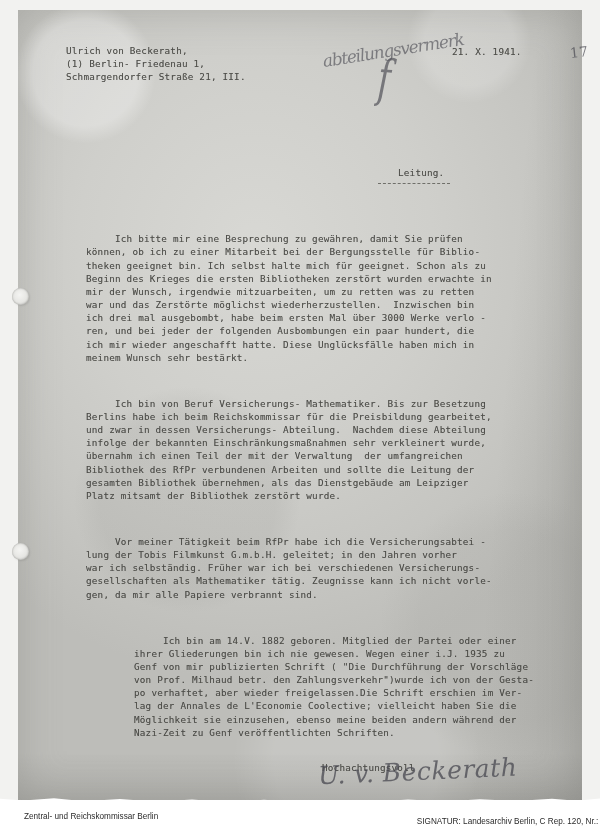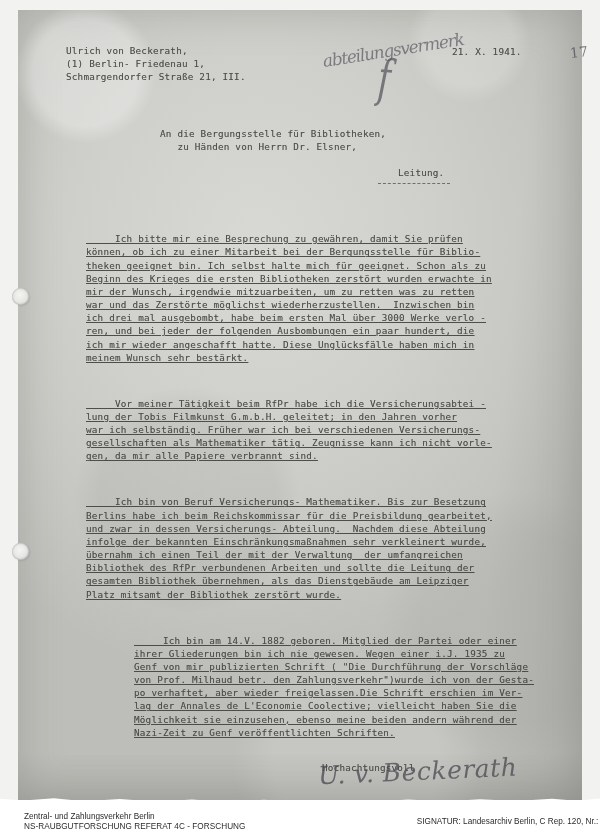--- a/index.html
+++ b/index.html
@@ -102,21 +102,21 @@
     border-top: 1.6px dashed #55554f;
     opacity: .78;
     z-index: 2;
   }
 
   #body {
     left: 86px;
     top: 206px;
     width: 444px;
   }
-  #body .para { margin: 0 0 6.6px 0; text-decoration: underline; }
+  #body .para { margin: 0 0 6.6px 0; }
   #body .para:last-child { margin-bottom: 0; margin-left: 48px; }
 
   #closing { left: 322px; top: 761px; }
 
   
   .hand {
     position: absolute;
     font-family: "DejaVu Serif", serif;
     font-style: italic;
     color: #4a4a52;
@@ -207,67 +207,64 @@
 (1) Berlin- Friedenau 1,
 Schmargendorfer Straße 21, III.</div>
 
   <div class="hand" id="annotation">abteilungsvermerk</div>
   <div class="hand" id="annotation-flourish">f</div>
 
   <div class="typed" id="date">21. X. 1941.</div>
 
   <div class="hand" id="folio">17</div>
 
-  <div class="typed" id="recipient">An die Bergungsstelle für Bibliotheken,
-   zu Händen von Herrn Dr. Elsner,</div>
 
   <div class="typed" id="city-line">Leitung.</div>
   <div id="city-rule"></div>
 
   <div class="typed" id="body">
     <p class="para">     Ich bitte mir eine Besprechung zu gewähren, damit Sie prüfen
 können, ob ich zu einer Mitarbeit bei der Bergungsstelle für Biblio-
 theken geeignet bin. Ich selbst halte mich für geeignet. Schon als zu
 Beginn des Krieges die ersten Bibliotheken zerstört wurden erwachte in
 mir der Wunsch, irgendwie mitzuarbeiten, um zu retten was zu retten
 war und das Zerstörte möglichst wiederherzustellen.  Inzwischen bin
 ich drei mal ausgebombt, habe beim ersten Mal über 3000 Werke verlo -
 ren, und bei jeder der folgenden Ausbombungen ein paar hundert, die
 ich mir wieder angeschafft hatte. Diese Unglücksfälle haben mich in
 meinem Wunsch sehr bestärkt.</p>
-    <p class="para">     Vor meiner Tätigkeit beim RfPr habe ich die Versicherungsabtei -
-lung der Tobis Filmkunst G.m.b.H. geleitet; in den Jahren vorher
-war ich selbständig. Früher war ich bei verschiedenen Versicherungs-
-gesellschaften als Mathematiker tätig. Zeugnisse kann ich nicht vorle-
-gen, da mir alle Papiere verbrannt sind.</p>
     <p class="para">     Ich bin von Beruf Versicherungs- Mathematiker. Bis zur Besetzung
 Berlins habe ich beim Reichskommissar für die Preisbildung gearbeitet,
 und zwar in dessen Versicherungs- Abteilung.  Nachdem diese Abteilung
 infolge der bekannten Einschränkungsmaßnahmen sehr verkleinert wurde,
 übernahm ich einen Teil der mit der Verwaltung  der umfangreichen
 Bibliothek des RfPr verbundenen Arbeiten und sollte die Leitung der
 gesamten Bibliothek übernehmen, als das Dienstgebäude am Leipziger
 Platz mitsamt der Bibliothek zerstört wurde.</p>
+    <p class="para">     Vor meiner Tätigkeit beim RfPr habe ich die Versicherungsabtei -
+lung der Tobis Filmkunst G.m.b.H. geleitet; in den Jahren vorher
+war ich selbständig. Früher war ich bei verschiedenen Versicherungs-
+gesellschaften als Mathematiker tätig. Zeugnisse kann ich nicht vorle-
+gen, da mir alle Papiere verbrannt sind.</p>
     <p class="para">     Ich bin am 14.V. 1882 geboren. Mitglied der Partei oder einer
 ihrer Gliederungen bin ich nie gewesen. Wegen einer i.J. 1935 zu
 Genf von mir publizierten Schrift ( "Die Durchführung der Vorschläge
 von Prof. Milhaud betr. den Zahlungsverkehr")wurde ich von der Gesta-
 po verhaftet, aber wieder freigelassen.Die Schrift erschien im Ver-
 lag der Annales de L'Economie Coolective; vielleicht haben Sie die
 Möglichkeit sie einzusehen, ebenso meine beiden andern während der
 Nazi-Zeit zu Genf veröffentlichten Schriften.</p>
   </div>
 
   <div class="typed" id="closing">Hochachtungsvoll</div>
   <div class="hand" id="signature">U. v. Beckerath</div>
 
   <div id="footer">
     <div id="tear"></div>
   </div>
 
   <div class="credit" id="credit-left">
-    <div class="line1">Zentral- und Zahlungsverkehr Berlin</div>
-    <div class="line2">NS-RAUBGUTFORSCHUNG REFERAT 4C - FORSCHUNG</div>
+    <div class="line1">Zentral- und Reichskommissar Berlin</div>
   </div>
 
   <div class="credit" id="credit-right">SIGNATUR: Landesarchiv Berlin, C Rep. 120, Nr.: 515/1</div>
 
 </div>
 
 </body></html>

